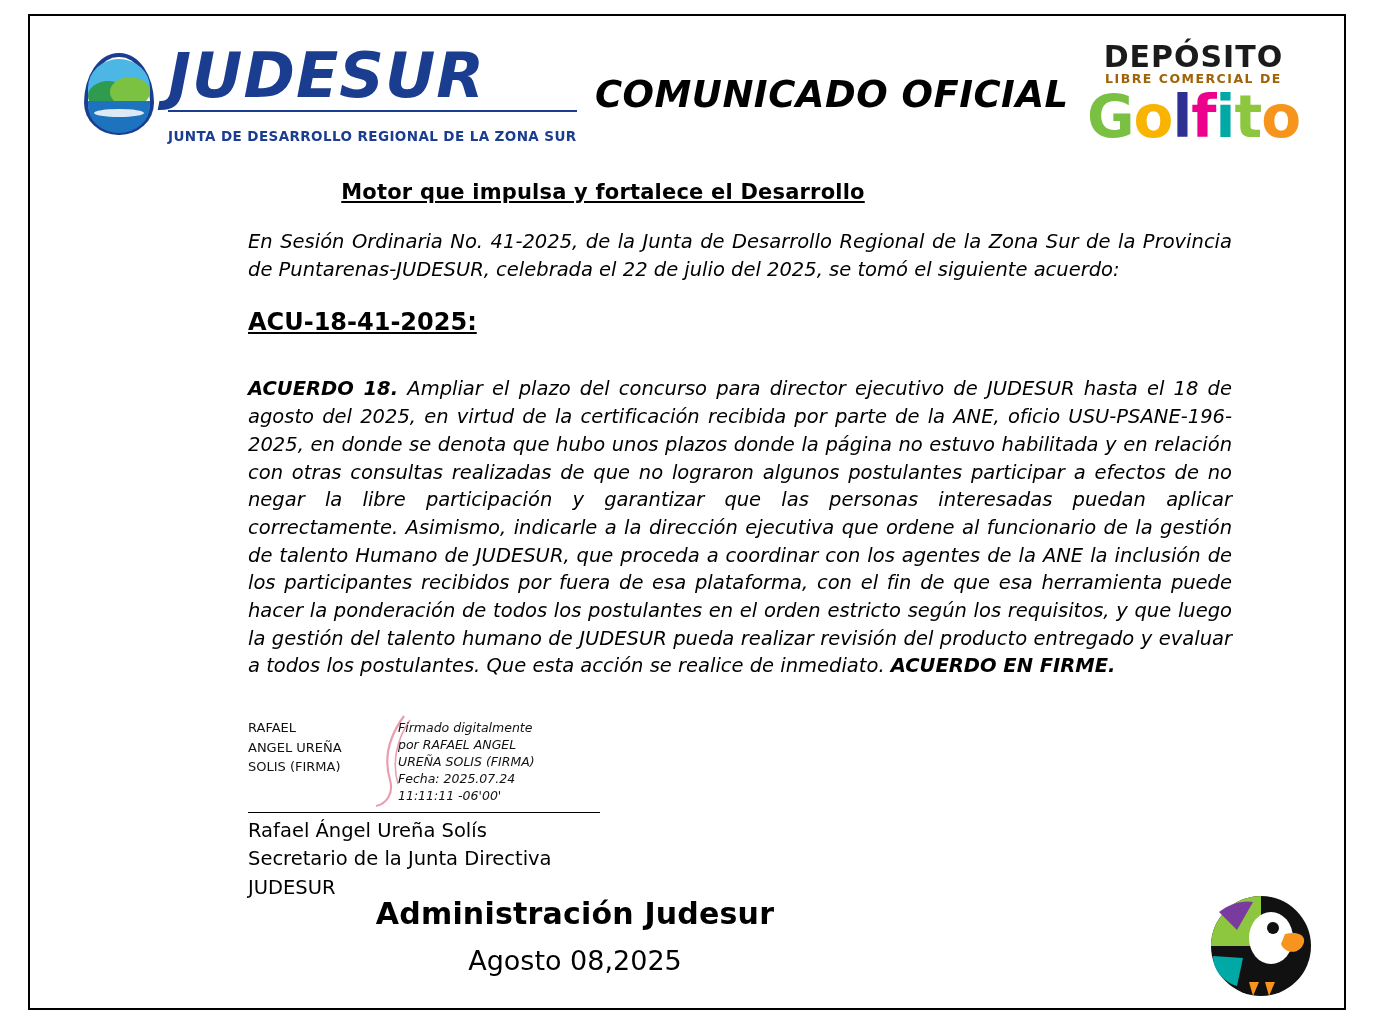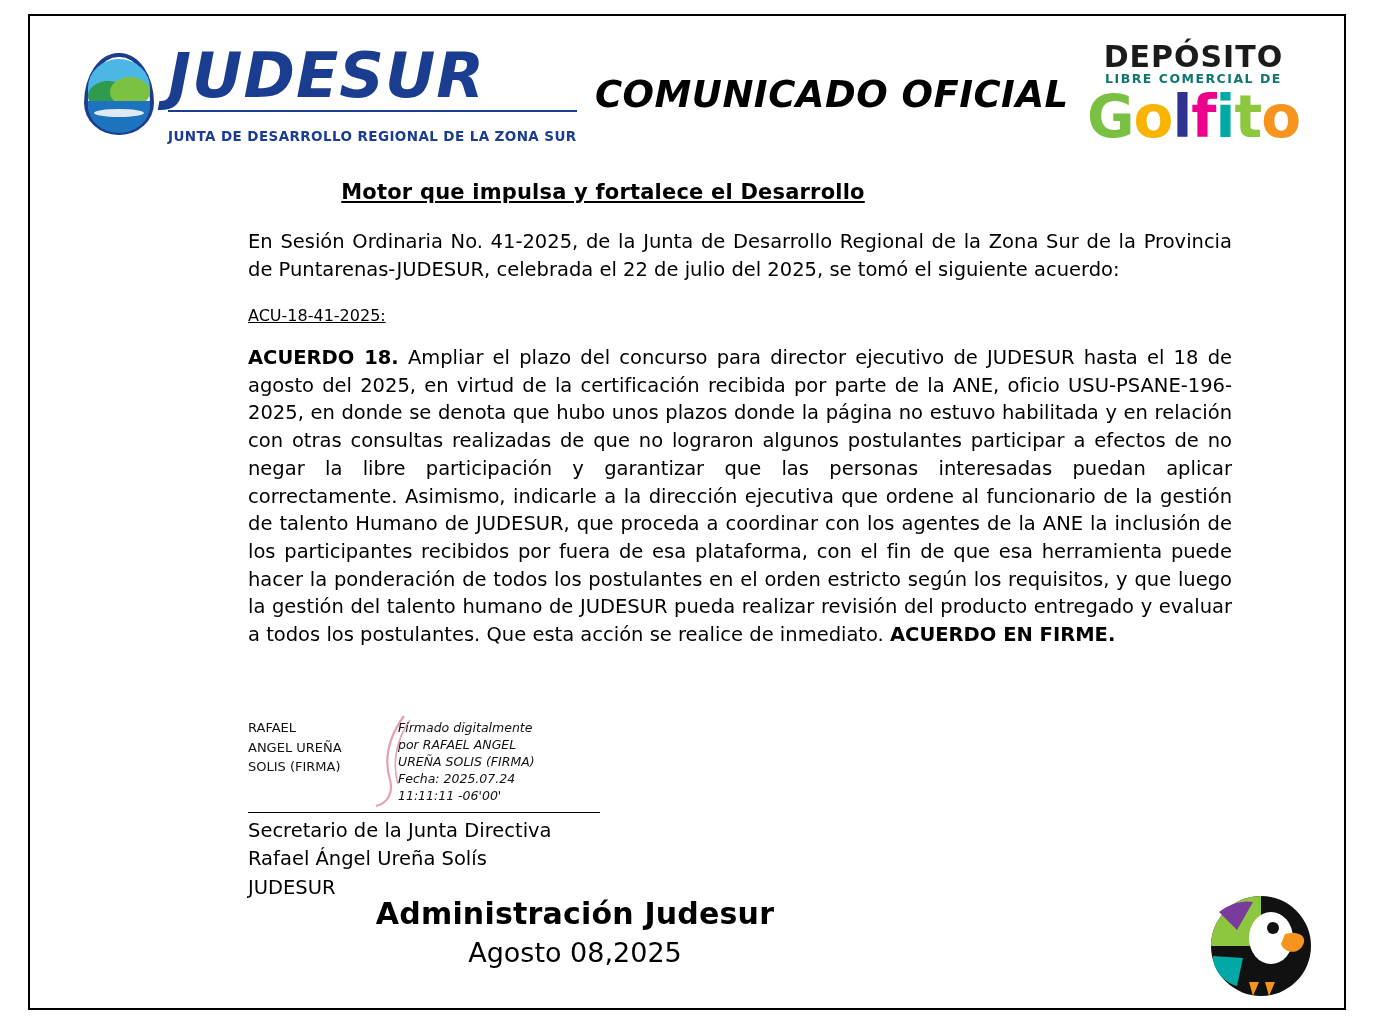--- a/index.html
+++ b/index.html
@@ -165,21 +165,21 @@
     font-weight: bold;
     font-size: 30px;
     letter-spacing: 1px;
     color: #1b1b1b;
   }
   .golfito-libre {
     font-family: "DejaVu Sans", sans-serif;
     font-weight: bold;
     font-size: 12.5px;
     letter-spacing: 1.5px;
-    color: #0f766e;
+    color: #a16207;
     margin-top: 1px;
   }
   .golfito-word {
     font-family: "DejaVu Sans", sans-serif;
     font-weight: bold;
     font-size: 58px;
     letter-spacing: -1px;
     margin-top: 2px;
   }
   .golfito-word span:nth-child(1) { color: #7ac143; }
@@ -209,26 +209,27 @@
     left: 248px;
     top: 228px;
     width: 984px;
     font-family: "DejaVu Sans", sans-serif;
     font-size: 19.5px;
     line-height: 1.42;
   }
   .para {
     text-align: justify;
     margin: 0 0 22px 0;
+    font-style: italic;
   }
   .acu-code {
-    font-weight: normal;
+    font-weight: bold;
     text-decoration: underline;
-    font-size: 16px;
-    margin: 0 0 16px 0;
+    font-size: 24px;
+    margin: 0 0 36px 0;
   }
   .strong { font-weight: bold; }
 
   
   .signature-block {
     position: absolute;
     left: 248px;
     top: 718px;
     width: 620px;
   }
@@ -286,21 +287,21 @@
   }
   .footer-admin {
     font-family: "DejaVu Sans", sans-serif;
     font-size: 30px;
     font-weight: bold;
     letter-spacing: .2px;
   }
   .footer-date {
     font-family: "DejaVu Sans", sans-serif;
     font-size: 27px;
-    margin-top: 6px;
+    margin-top: 14px;
   }
   .toucan {
     position: absolute;
     right: 60px;
     top: 886px;
     width: 126px;
     height: 118px;
   }
 </style>
 </head>
@@ -354,22 +355,22 @@
         <path d="M38 4 C22 26, 18 48, 24 68 C28 82, 20 92, 10 94" fill="none" stroke="#e8a0b0" stroke-width="2.2"></path>
         <path d="M44 8 C30 28, 26 52, 32 72" fill="none" stroke="#e8a0b0" stroke-width="1.6"></path>
       </svg>
       <div class="sig-meta">Firmado digitalmente
 por RAFAEL ANGEL
 UREÑA SOLIS (FIRMA)
 Fecha: 2025.07.24
 11:11:11 -06'00'</div>
     </div>
     <div class="sig-line"></div>
+    <div class="sig-footer">Rafael Ángel Ureña Solís</div>
     <div class="sig-footer">Secretario de la Junta Directiva</div>
-    <div class="sig-footer">Rafael Ángel Ureña Solís</div>
     <div class="sig-footer">JUDESUR</div>
   </div>
 
   <div class="footer">
     <div class="footer-admin">Administración Judesur</div>
     <div class="footer-date">Agosto 08,2025</div>
   </div>
 
   <svg class="toucan" viewBox="0 0 126 118">
     <circle cx="72" cy="60" r="50" fill="#111111"></circle>

